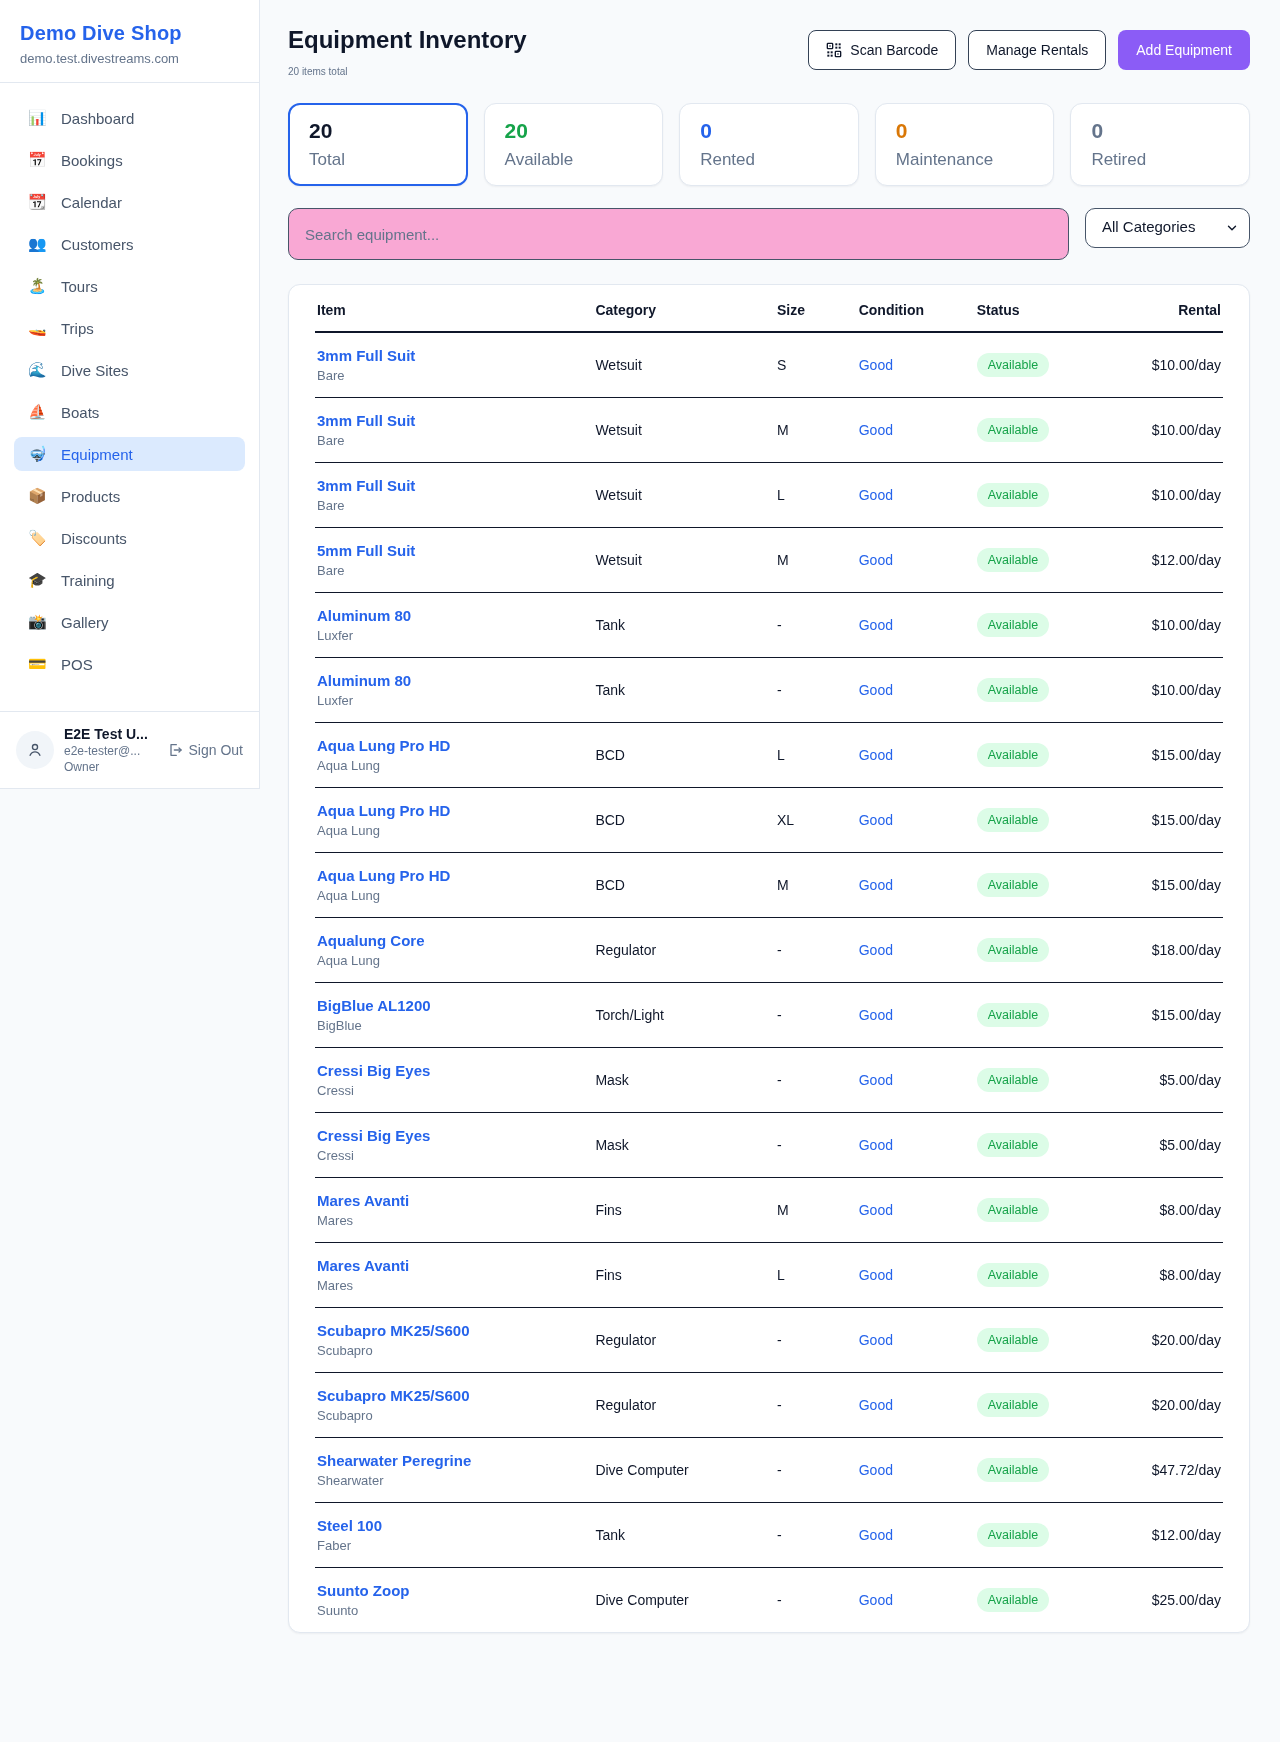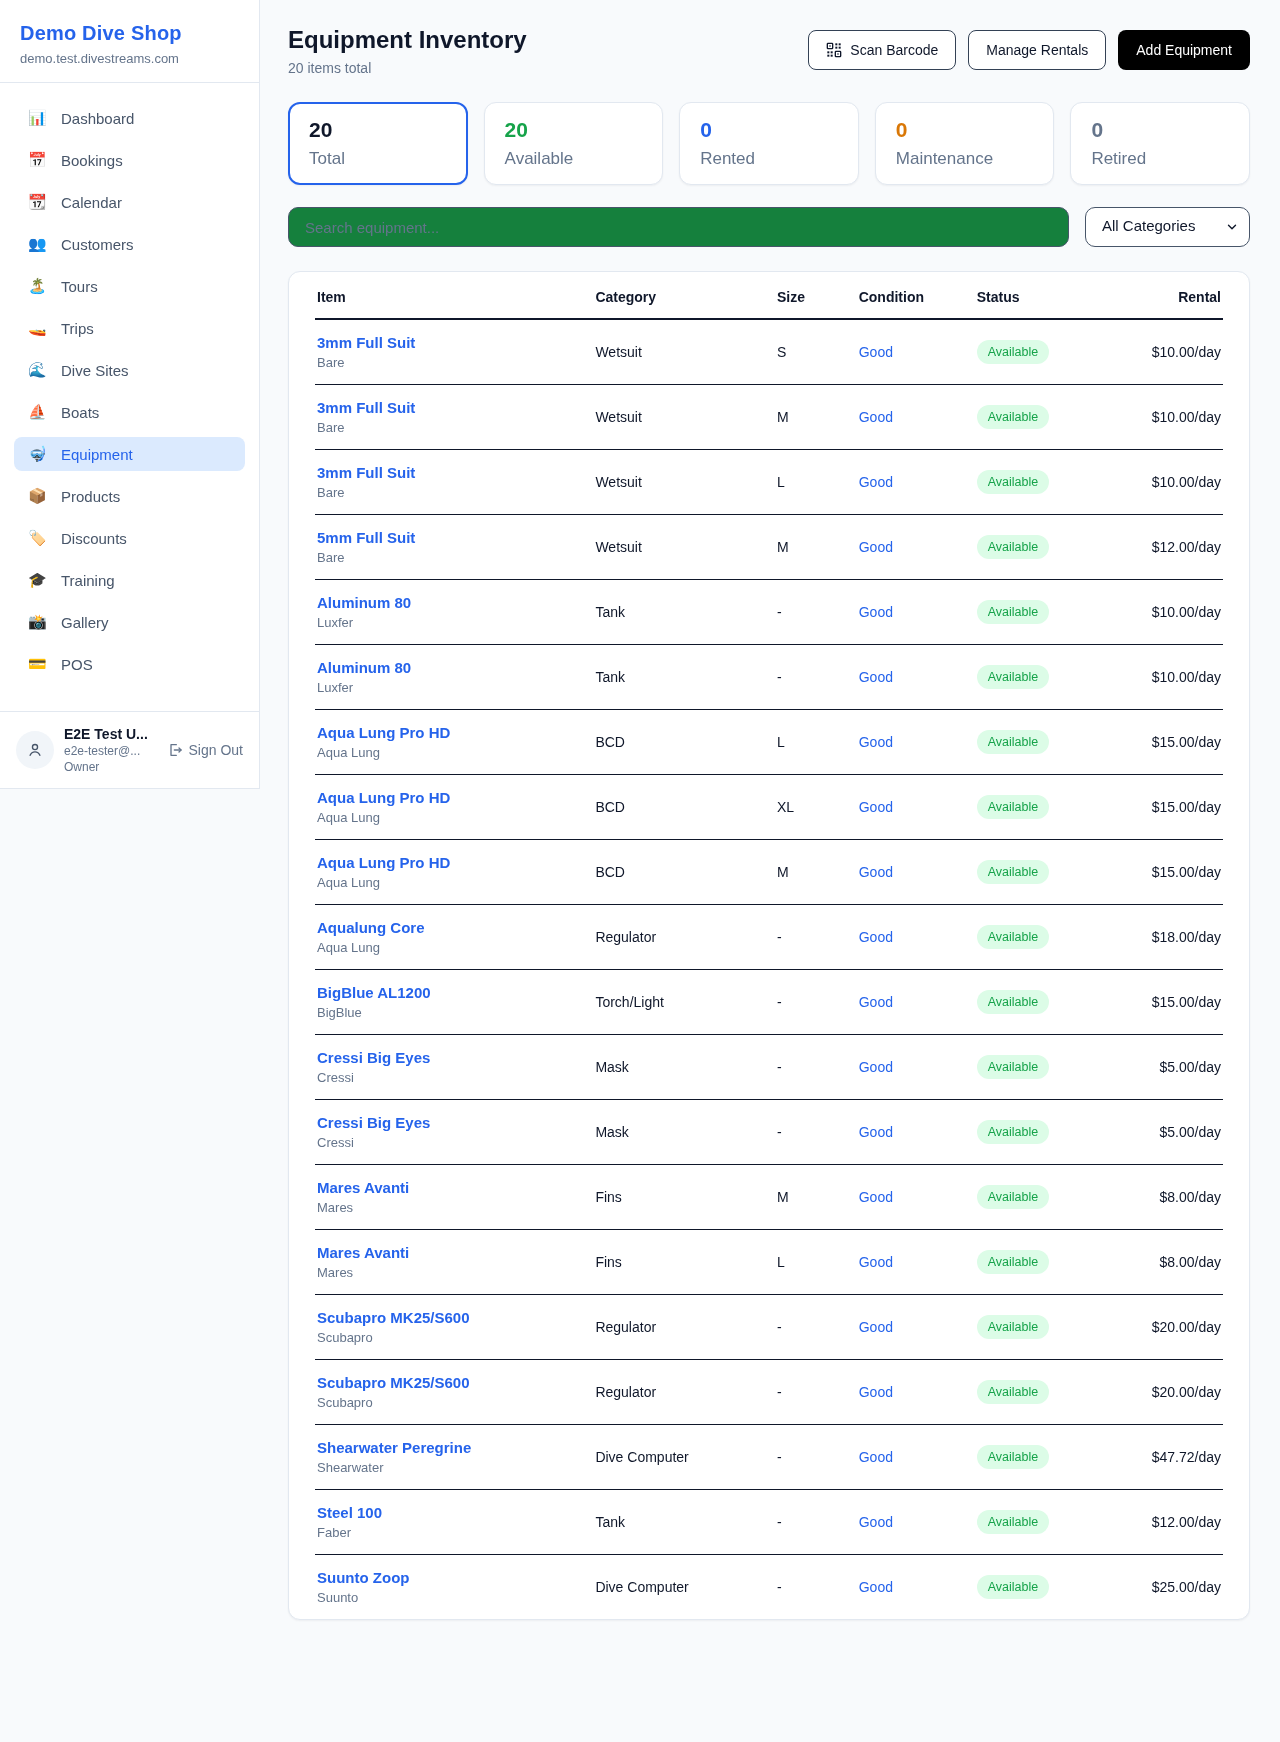--- a/index.html
+++ b/index.html
@@ -35,44 +35,44 @@
   .user-meta { min-width:0; flex:1; }
   .user-name { font-size:14px; font-weight:700; color:#0f172a; white-space:nowrap; }
   .user-email { font-size:12px; color:#64748b; margin-top:2px; white-space:nowrap; }
   .user-role { font-size:12px; color:#64748b; margin-top:2px; }
   .signout { display:flex; align-items:center; gap:6px; font-size:14px; color:#64748b; cursor:pointer; white-space:nowrap; }
 
   
   .main { flex:1; padding:26px 30px 28px 28px; min-width:0; }
   .page-header { display:flex; align-items:flex-start; justify-content:space-between; }
   .page-title { font-size:24px; font-weight:700; color:#0f172a; }
-  .page-subtitle { font-size:14px; color:#64748b; margin-top:6px; }
+  .page-subtitle { font-size:10px; color:#64748b; margin-top:12px; }
   .header-actions { display:flex; gap:12px; margin-top:4px; }
   .btn {
     height:40px; display:inline-flex; align-items:center; gap:8px; padding:0 17px;
     border-radius:8px; font-size:14px; font-weight:500; cursor:pointer; border:1px solid transparent;
     font-family:inherit; background:#fff;
   }
   .btn-outline { border-color:#334155; color:#0f172a; }
-  .btn-primary { background:#000000; color:#ffffff; }
+  .btn-primary { background:#8b5cf6; color:#ffffff; }
 
   
   .stats-row { display:flex; gap:16px; margin-top:26px; }
   .stat-card {
     flex:1; background:#ffffff; border:1px solid #e2e8f0; border-radius:12px;
     padding:15px 20px; box-shadow:0 1px 2px rgba(15,23,42,.05); cursor:pointer;
   }
   .stat-card--selected { border:2px solid #2563eb; padding:14px 19px; }
   .stat-value { font-size:21px; font-weight:700; }
   .stat-label { font-size:17px; color:#64748b; margin-top:7px; }
 
   
   .filter-row { display:flex; gap:16px; margin-top:22px; }
   .search-input {
-    flex:1; height:40px; border:1px solid #475569; border-radius:10px; background:#15803d;
+    flex:1; height:52px; border:1px solid #475569; border-radius:10px; background:#f9a8d4;
     padding:0 16px; font-size:15px; color:#0f172a; font-family:inherit; outline:none;
   }
   .search-input::placeholder { color:#64748b; }
   .select-wrap { position:relative; width:165px; }
   .category-select {
     width:100%; height:40px; border:1px solid #475569; border-radius:10px; background:#fff;
     padding:0 32px 4px 16px; font-size:15px; color:#0f172a; font-family:inherit;
     appearance:none; -webkit-appearance:none; cursor:pointer; outline:none;
   }
   .select-chevron { position:absolute; right:11px; top:13px; pointer-events:none; }

